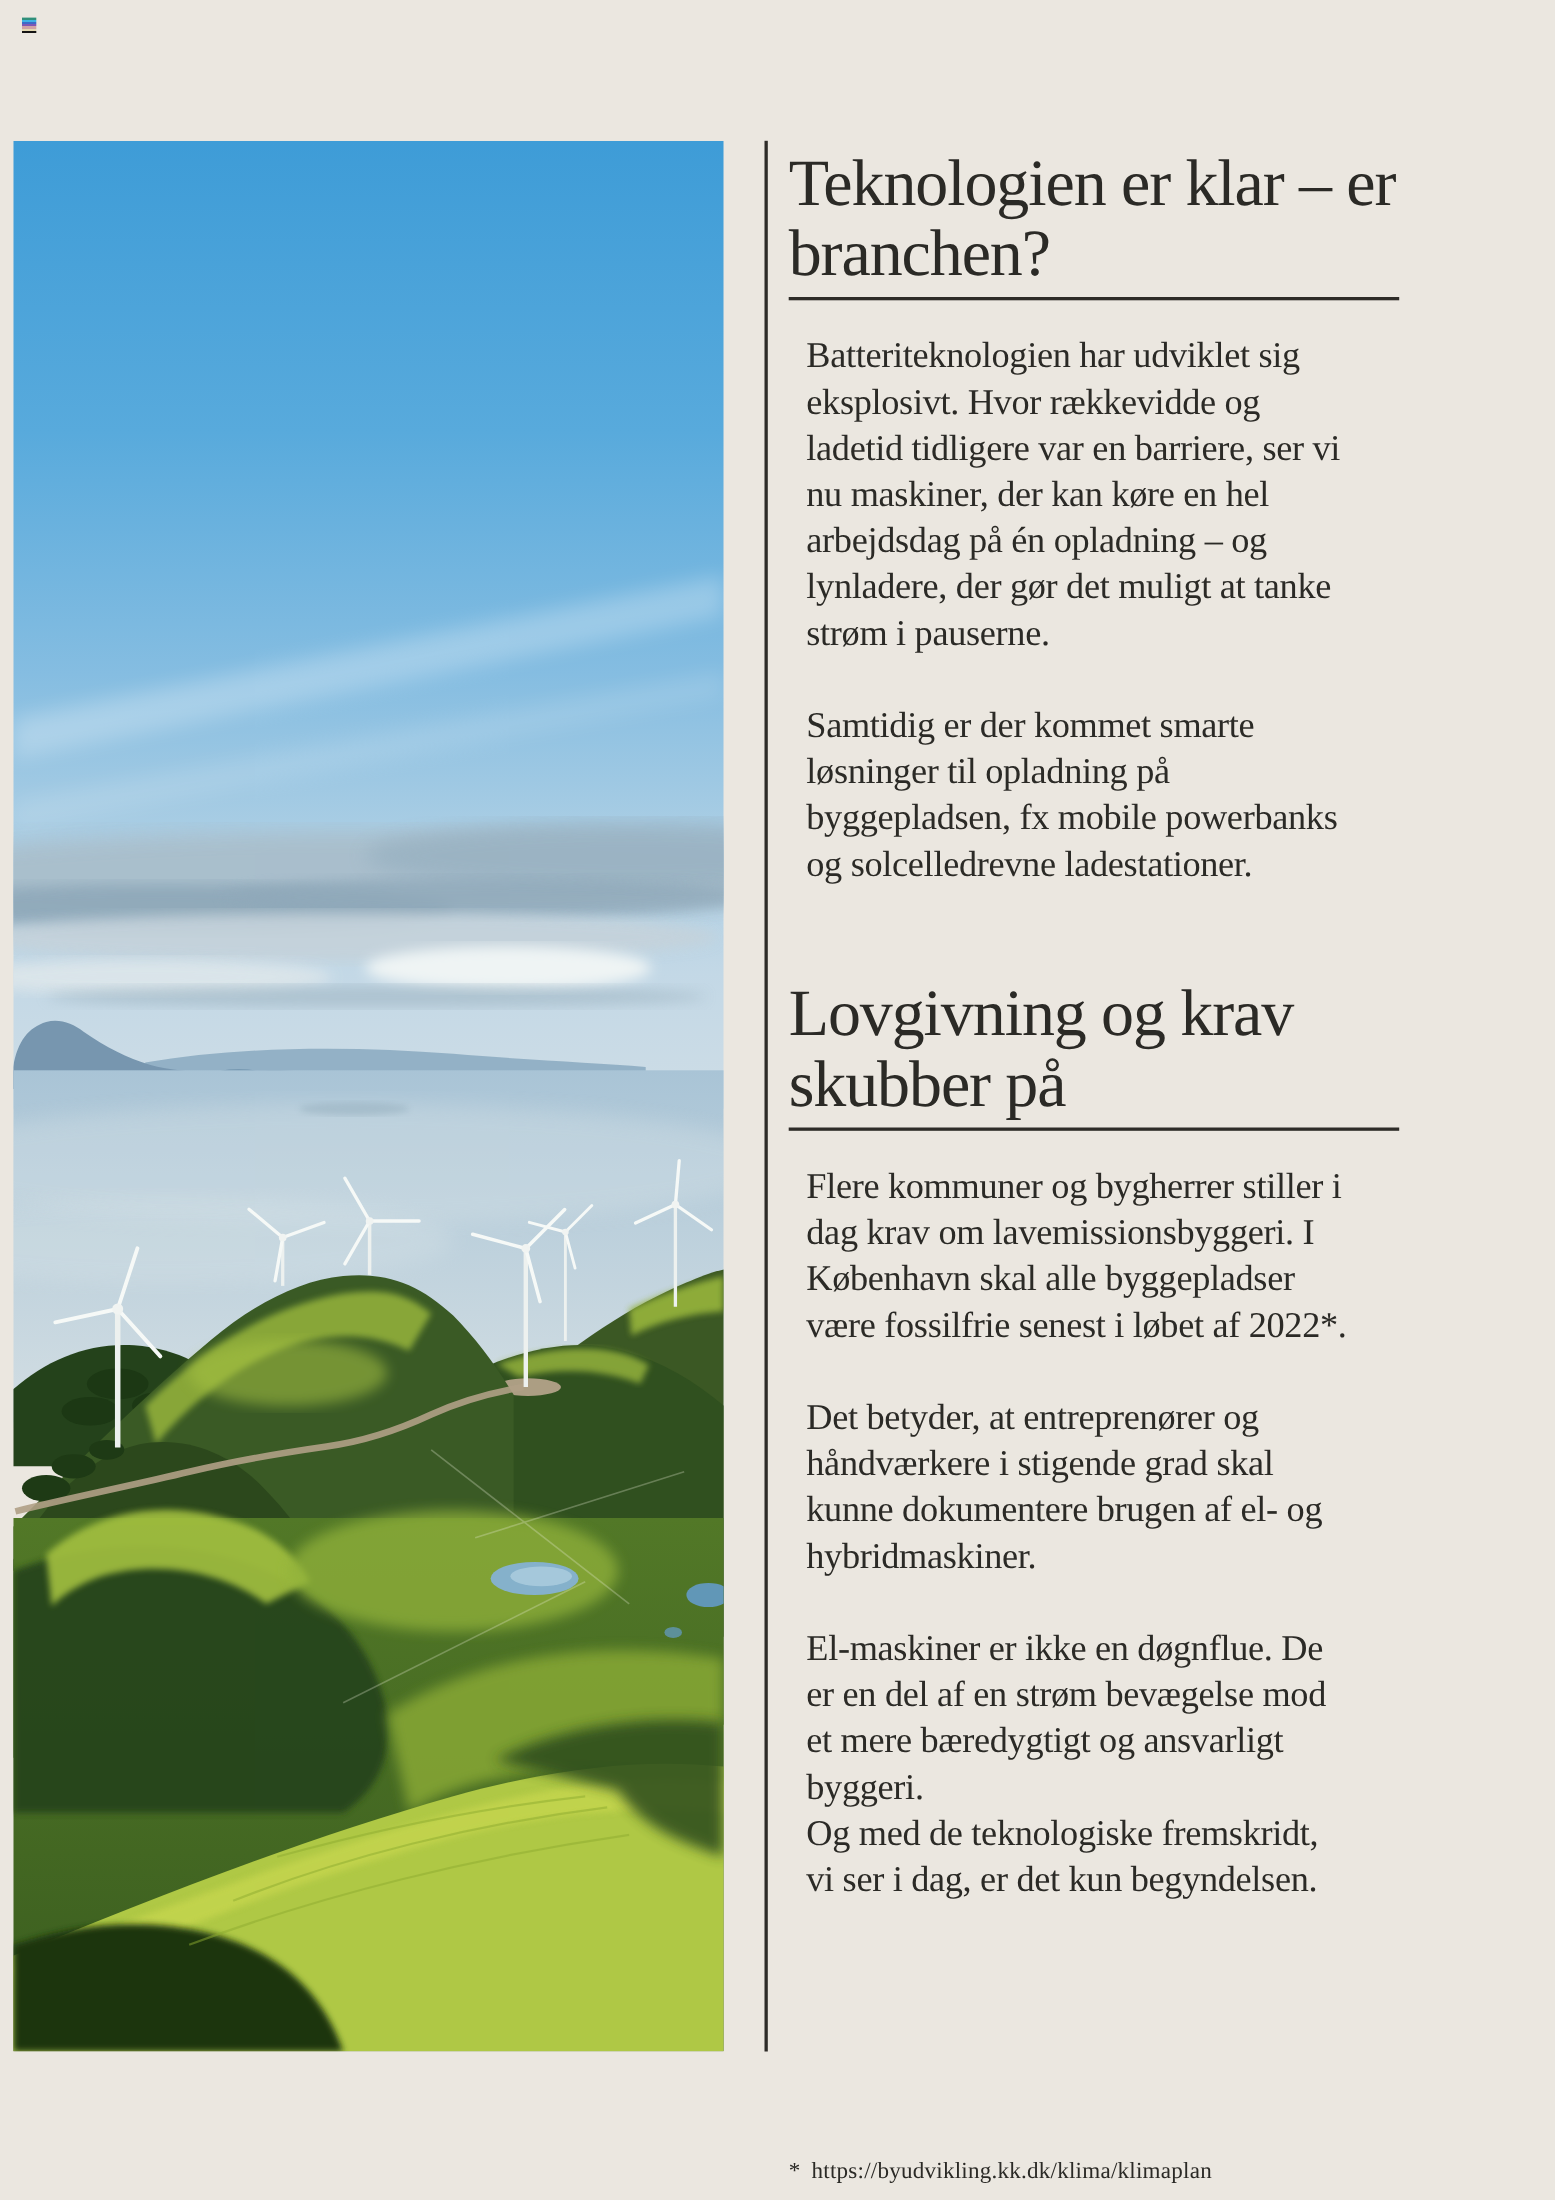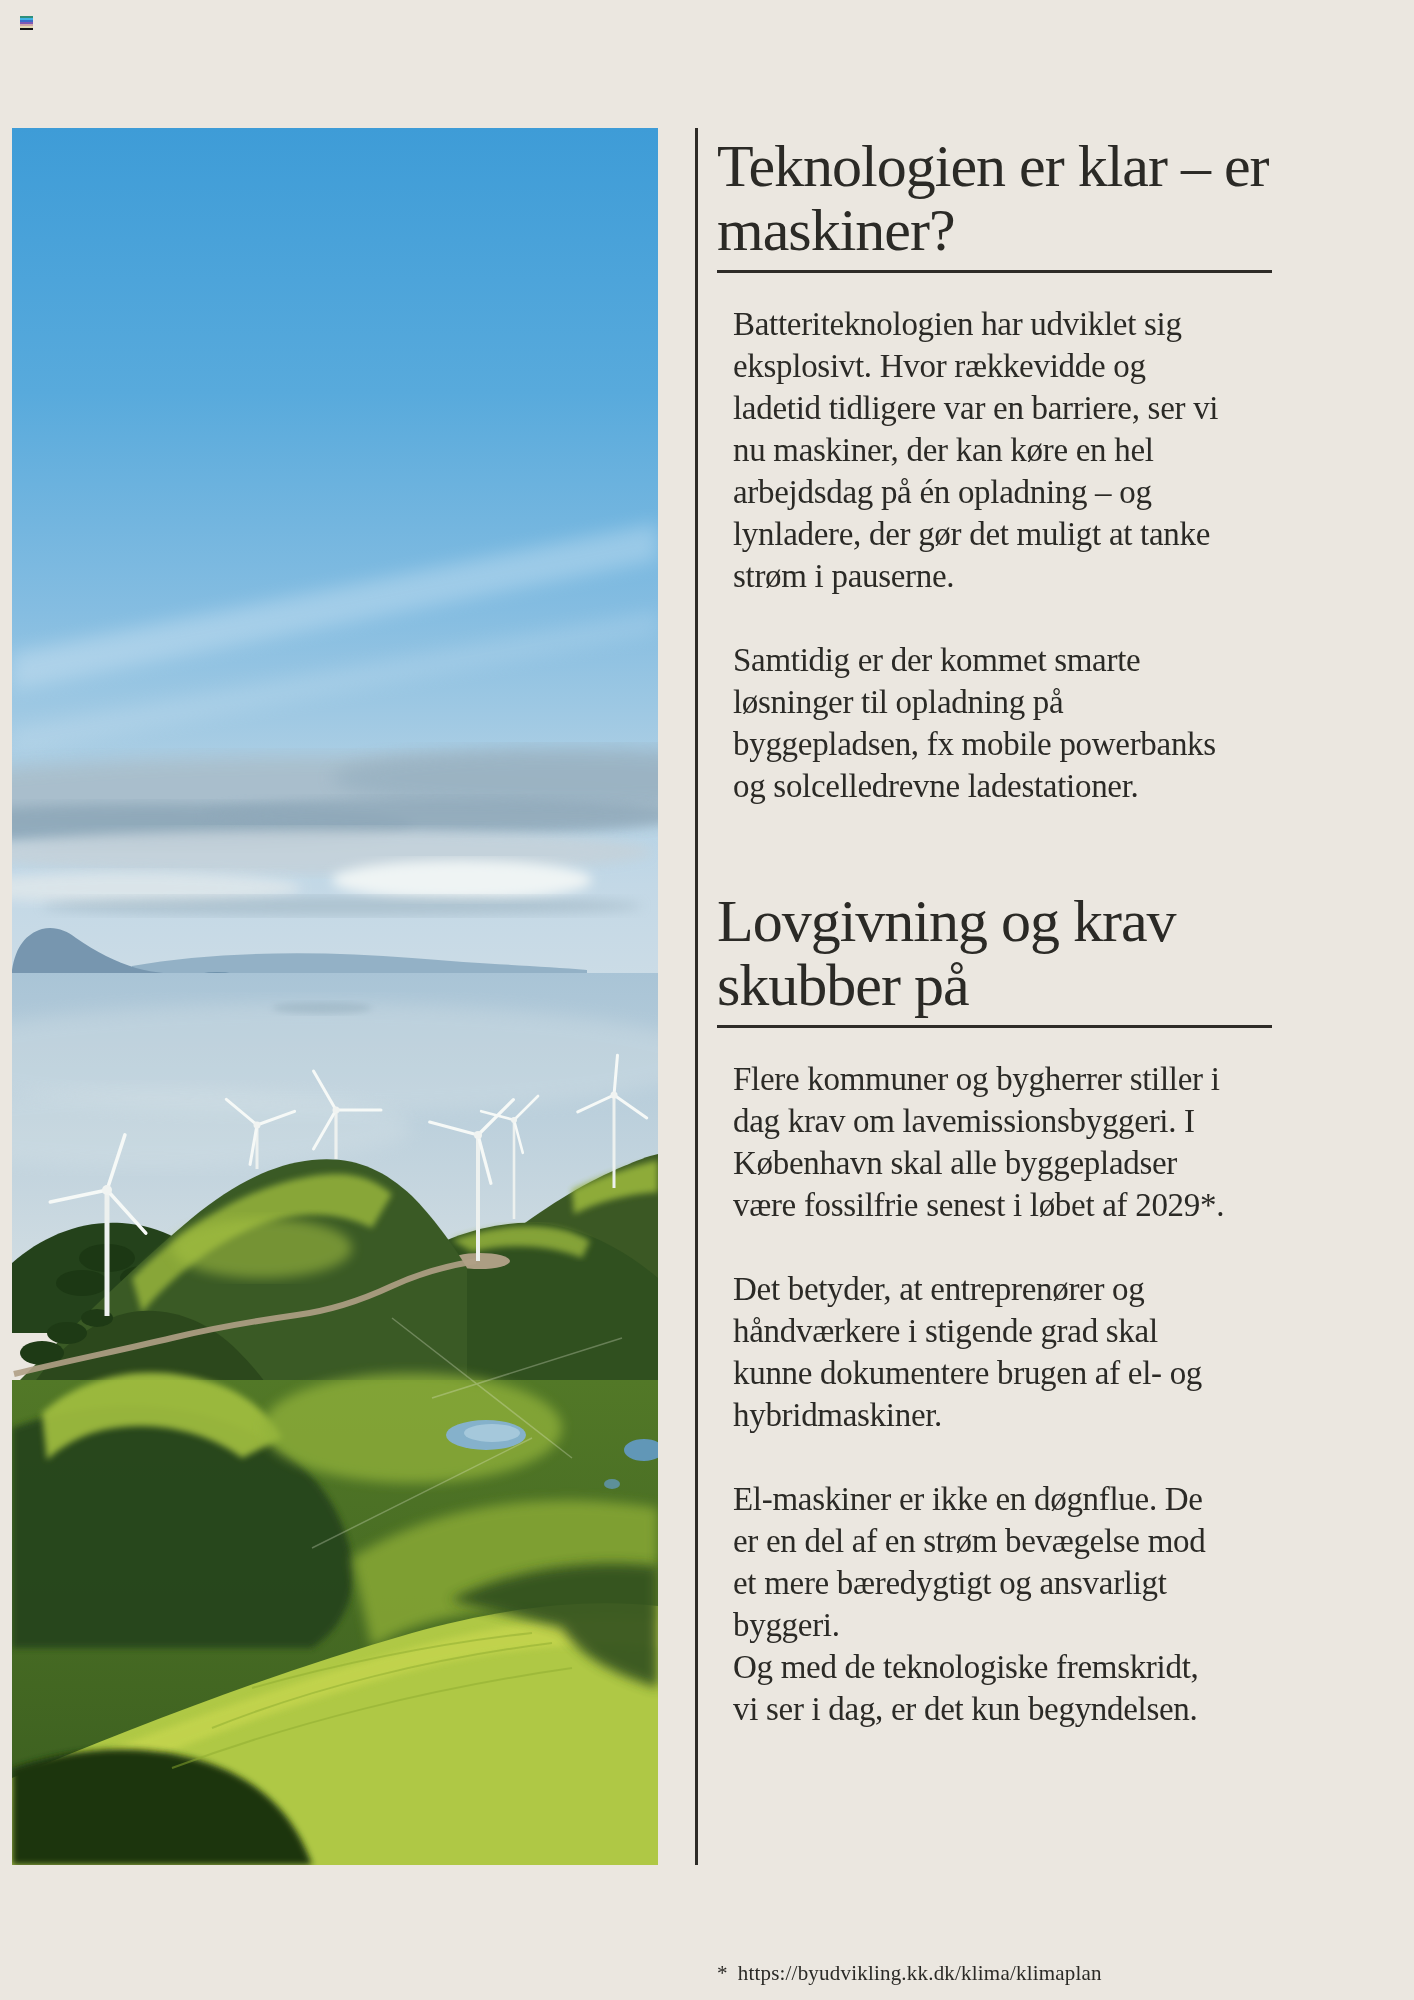--- a/index.html
+++ b/index.html
@@ -217,41 +217,41 @@
           <ellipse cx="600" cy="1356" rx="8" ry="5" fill="#6197B7" opacity="0.8"></ellipse>
         </g>
       </g>
     </svg>
   </div>
 
   <div class="vline"></div>
 
   <main class="col">
     <h1 class="h">Teknologien er klar – er
-maskiner?</h1>
+branchen?</h1>
     <hr class="rule">
     <p>Batteriteknologien har udviklet sig
 eksplosivt. Hvor rækkevidde og
 ladetid tidligere var en barriere, ser vi
 nu maskiner, der kan køre en hel
 arbejdsdag på én opladning – og
 lynladere, der gør det muligt at tanke
 strøm i pauserne.</p>
     <p>Samtidig er der kommet smarte
 løsninger til opladning på
 byggepladsen, fx mobile powerbanks
 og solcelledrevne ladestationer.</p>
 
     <h2 class="h">Lovgivning og krav
 skubber på</h2>
     <hr class="rule">
     <p>Flere kommuner og bygherrer stiller i
 dag krav om lavemissionsbyggeri. I
 København skal alle byggepladser
-være fossilfrie senest i løbet af 2029*.</p>
+være fossilfrie senest i løbet af 2022*.</p>
     <p>Det betyder, at entreprenører og
 håndværkere i stigende grad skal
 kunne dokumentere brugen af el- og
 hybridmaskiner.</p>
     <p><strong>El-maskiner er ikke en døgnflue.</strong> <span>De
 er en del af en strøm bevægelse mod
 et mere bæredygtigt og ansvarligt
 byggeri.
 Og med de teknologiske fremskridt,
 vi ser i dag, er det kun begyndelsen.</span></p>

